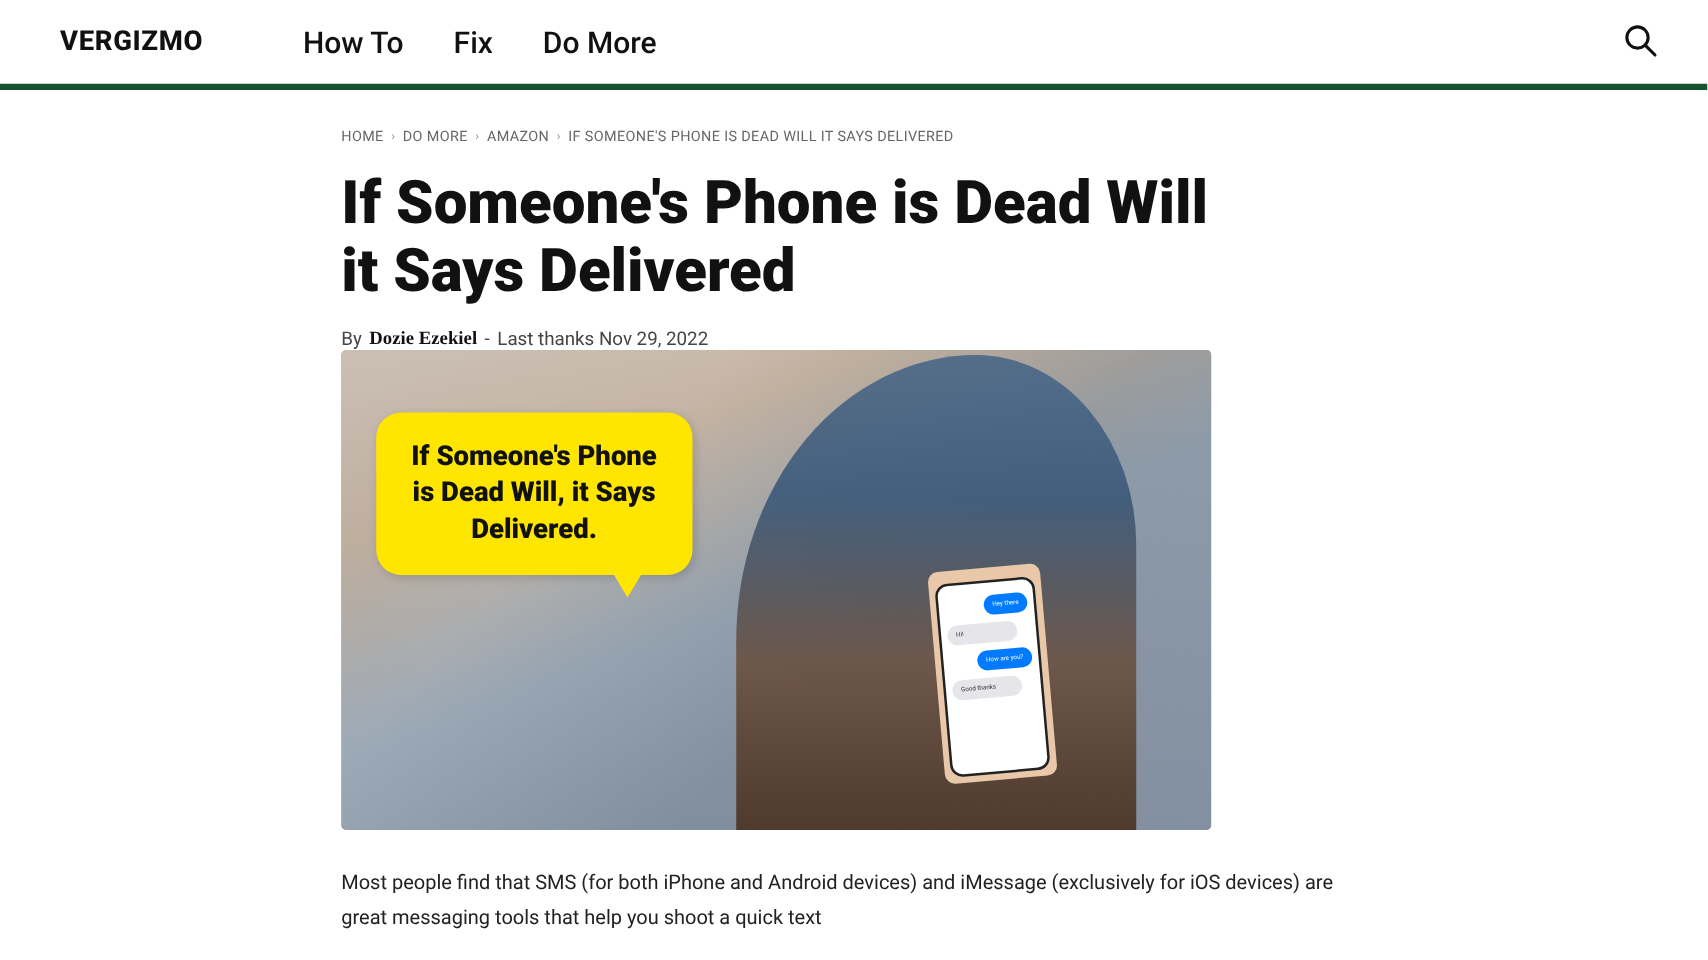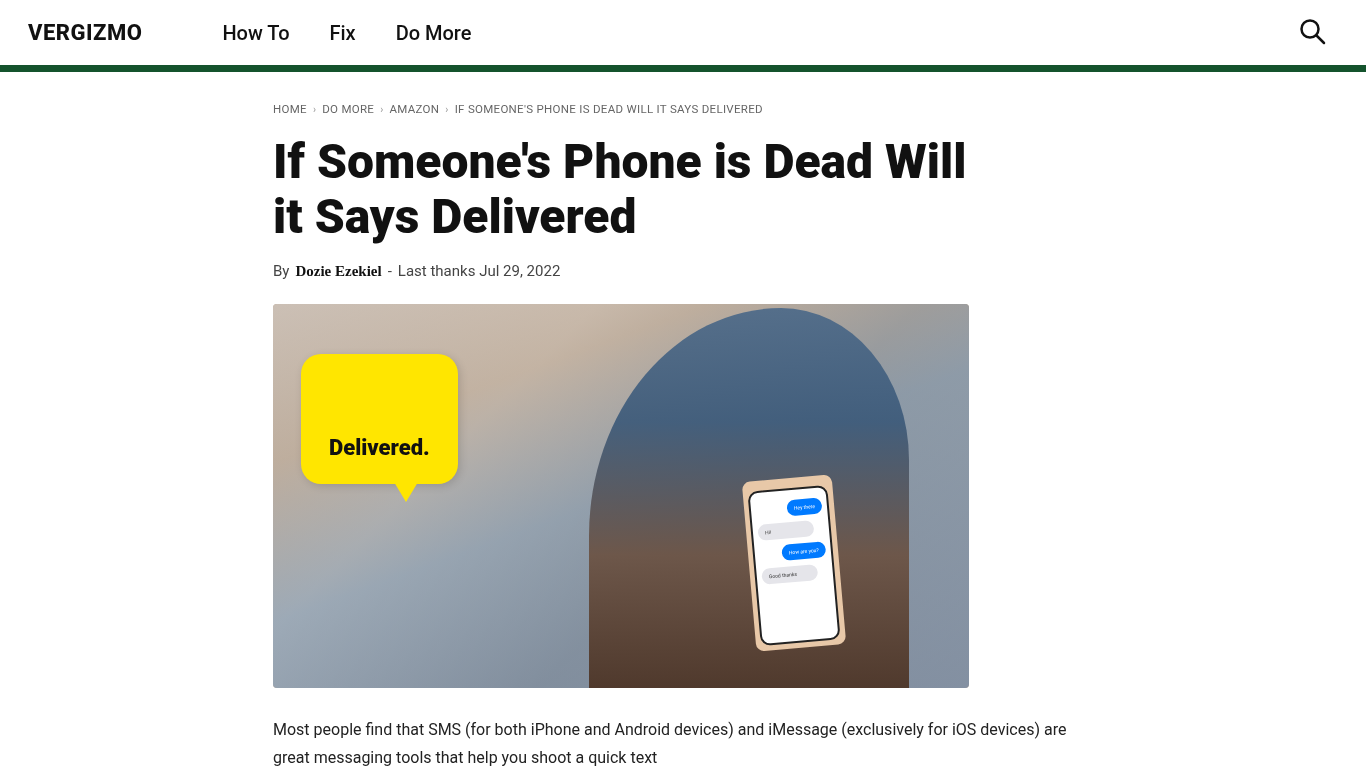--- a/index.html
+++ b/index.html
@@ -13,23 +13,23 @@
       background: #ffffff;
       color: #111111;
       width: 1366px;
       min-height: 768px;
     }
 
     
     header {
       display: flex;
       align-items: center;
-      padding: 0 28px;
+      padding: 0 48px;
       height: 72px;
-      border-bottom: 7px solid #14532d;
+      border-bottom: 5px solid #14532d;
       position: relative;
       text-align: center;
     }
 
     .logo {
       font-size: 22px;
       font-weight: 800;
       letter-spacing: 0.5px;
       color: #111;
       text-transform: uppercase;
@@ -38,21 +38,21 @@
 
     nav {
       display: flex;
       align-items: center;
       gap: 40px;
     }
 
     nav a {
       text-decoration: none;
       color: #111;
-      font-size: 20px;
+      font-size: 24px;
       font-weight: 500;
     }
 
     .search-icon-wrapper {
       position: absolute;
       right: 40px;
       top: 50%;
       transform: translateY(-50%);
       cursor: pointer;
     }
@@ -95,21 +95,20 @@
       max-width: 720px;
     }
 
     
     .meta-line {
       display: flex;
       align-items: center;
       gap: 6px;
       font-size: 15px;
       color: #444;
-      margin-bottom: 24px;
     }
 
     .meta-line .by {
       color: #444;
     }
 
     .meta-line .author {
       font-weight: 700;
       color: #111;
       font-family: Liberation Serif, serif;
@@ -211,21 +210,21 @@
     <span>IF SOMEONE'S PHONE IS DEAD WILL IT SAYS DELIVERED</span>
   </nav>
 
   <h1 class="article-title">If Someone's Phone is Dead Will it Says Delivered</h1>
 
   <div class="meta-line">
     <span class="by">By</span>
     <span class="author">Dozie Ezekiel</span>
     <span class="dash">-</span>
     <span class="date">
-      <span>Last thanks</span>&nbsp;<span>Jul 29, 2022</span>
+      <span>Last thanks</span>&nbsp;<span>Nov 29, 2022</span>
     </span>
   </div>
 
   <div class="featured-image">
     <div class="img-bg">
 
       <div style="position:absolute;top:0;left:0;width:100%;height:100%;background:linear-gradient(160deg,#d8cfc8 0%,#b8a898 25%,#7898b8 50%,#5878a0 100%);opacity:0.6;"></div>
 
       <div style="position:absolute;bottom:0;right:60px;width:320px;height:380px;background:linear-gradient(180deg,#4a6888 0%,#3a5878 30%,#6a5040 65%,#4a3020 100%);border-radius:60% 40% 0 0;opacity:0.9;"></div>
 
@@ -233,22 +232,22 @@
 
       <div style="position:absolute;bottom:45px;right:135px;width:80px;height:155px;background:#fff;border-radius:10px;border:2.5px solid #222;transform:rotate(-5deg);overflow:hidden;padding:10px 5px;display:flex;flex-direction:column;gap:6px;">
         <div style="background:#007AFF;border-radius:8px;padding:5px 7px;font-size:5px;color:white;margin-left:auto;max-width:85%;">Hey there</div>
         <div style="background:#E5E5EA;border-radius:8px;padding:5px 7px;font-size:5px;color:#333;max-width:85%;">Hi!</div>
         <div style="background:#007AFF;border-radius:8px;padding:5px 7px;font-size:5px;color:white;margin-left:auto;max-width:85%;">How are you?</div>
         <div style="background:#E5E5EA;border-radius:8px;padding:5px 7px;font-size:5px;color:#333;max-width:85%;">Good thanks</div>
       </div>
 
       <div class="speech-bubble">
         <div class="speech-bubble-text">
-          <br>
-          <br>
+          <span>If Someone's Phone</span><br>
+          <span>is Dead Will, it Says</span><br>
           <span>Delivered.</span>
         </div>
       </div>
     </div>
   </div>
 
   <p class="article-body">Most people find that SMS (for both iPhone and Android devices) and iMessage (exclusively for iOS devices) are great messaging tools that help you shoot a quick text</p>
 
 </main>
 

